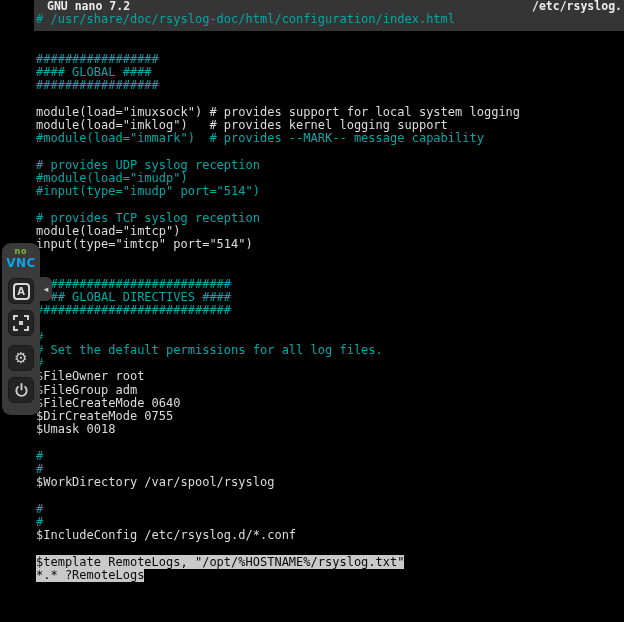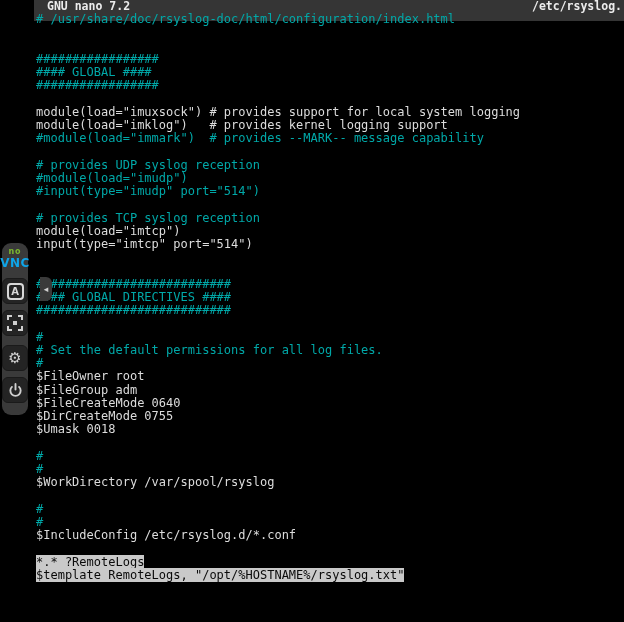--- a/index.html
+++ b/index.html
@@ -2,33 +2,33 @@
 <html><head>
 <meta charset="utf-8">
 <style>
   * { margin:0; padding:0; box-sizing:border-box; }
   html,body { width:624px; height:622px; background:#000; overflow:hidden; }
   .screen { position:relative; width:624px; height:622px; background:#000;
             font-family:"DejaVu Sans Mono", monospace; }
 
   
   .terminal { position:absolute; left:34px; top:0; right:0; bottom:0; background:#000; }
-  .nano-header { position:absolute; top:0; left:0; right:0; height:21px;
+  .nano-header { position:absolute; top:0; left:0; right:0; height:31px;
                  background:#353535; color:#ececec; font-weight:bold; font-size:11.5px;
                  line-height:13px; display:flex; justify-content:space-between;
                  padding:0 2px 0 13px; white-space:pre; overflow:hidden; }
   .lines { position:absolute; top:13px; left:2px; right:0; bottom:0; overflow:hidden; }
   .line { height:13.24px; line-height:13.3px; font-size:12px; white-space:pre; }
   .line span { white-space:pre; }
   .comment  { color:#00a8a8; }
   .plain    { color:#dcdcdc; }
   .selected { background:#c9c9c9; color:#0a0a0a; }
 
   
-  .vnc-panel { position:absolute; left:2px; top:243px; width:26px; height:172px;
+  .vnc-panel { position:absolute; left:2px; top:243px; width:38px; height:172px;
                background:#3a3a3a; border-radius:9px; z-index:5;
                display:flex; flex-direction:column; align-items:center;
                box-shadow:0 0 4px rgba(0,0,0,0.6); }
   .vnc-logo { margin-top:5px; text-align:center; line-height:1;
               font-family:"DejaVu Sans", sans-serif; }
   .logo-no  { display:block; font-size:8px; font-weight:bold; color:#7cb82f;
               letter-spacing:1px; }
   .logo-vnc { display:block; font-size:12px; font-weight:bold; color:#0ea5e9;
               letter-spacing:0.5px; margin-top:1px; }
   .vnc-handle { position:absolute; left:38px; top:34px; width:12px; height:24px;
@@ -92,22 +92,22 @@
         <div class="line"><span class="plain">$Umask 0018</span></div>
         <div class="line"><span class="plain"></span></div>
         <div class="line"><span class="comment">#</span></div>
         <div class="line"><span class="comment">#</span></div>
         <div class="line"><span class="plain">$WorkDirectory /var/spool/rsyslog</span></div>
         <div class="line"><span class="plain"></span></div>
         <div class="line"><span class="comment">#</span></div>
         <div class="line"><span class="comment">#</span></div>
         <div class="line"><span class="plain">$IncludeConfig /etc/rsyslog.d/*.conf</span></div>
         <div class="line"><span class="plain"></span></div>
+        <div class="line"><span class="selected">$template RemoteLogs, "/opt/%HOSTNAME%/rsyslog.txt"</span></div>
         <div class="line"><span class="selected">*.* ?RemoteLogs</span></div>
-        <div class="line"><span class="selected">$template RemoteLogs, "/opt/%HOSTNAME%/rsyslog.txt"</span></div>
       </div>
   </div>
 
   <div class="vnc-panel">
     <div class="vnc-logo">
       <span class="logo-no">no</span>
       <span class="logo-vnc">VNC</span>
     </div>
 
     <div class="vnc-handle">

